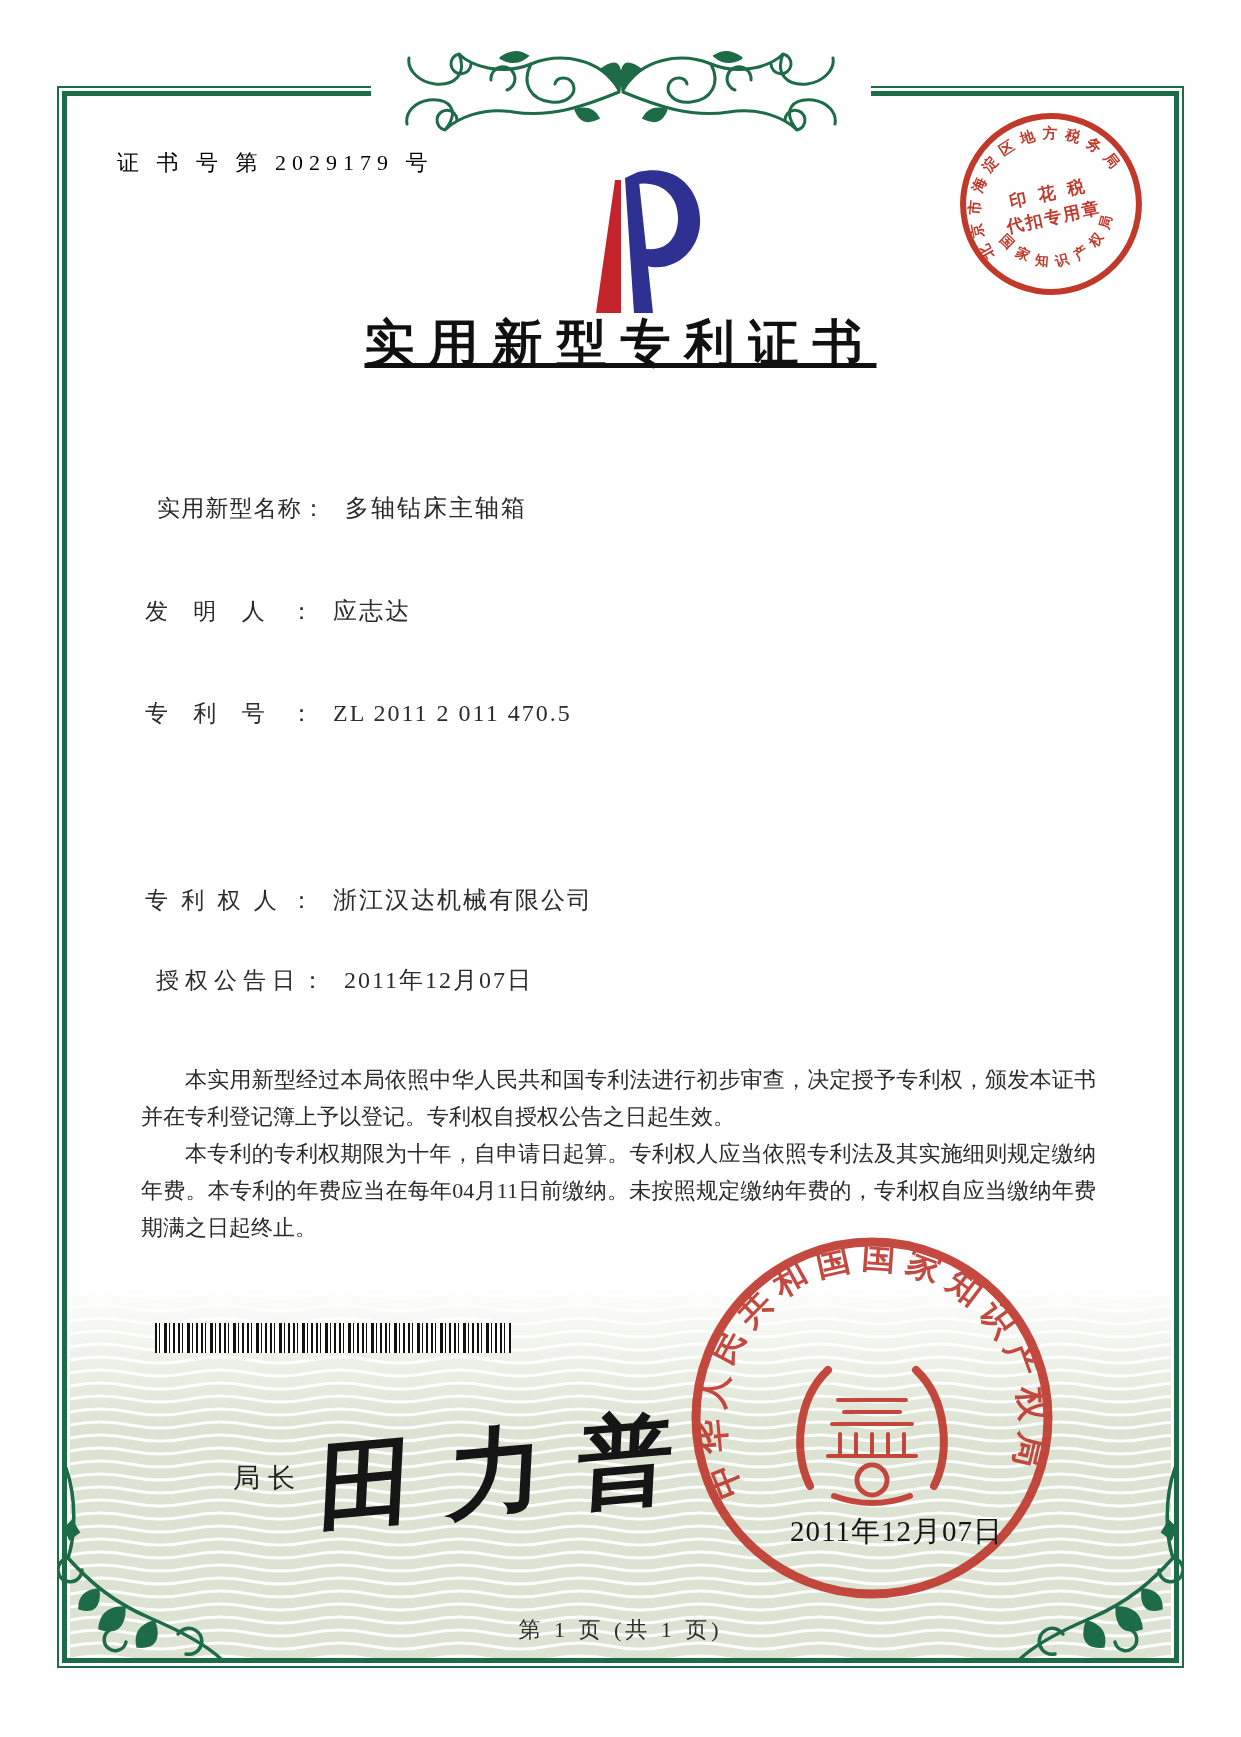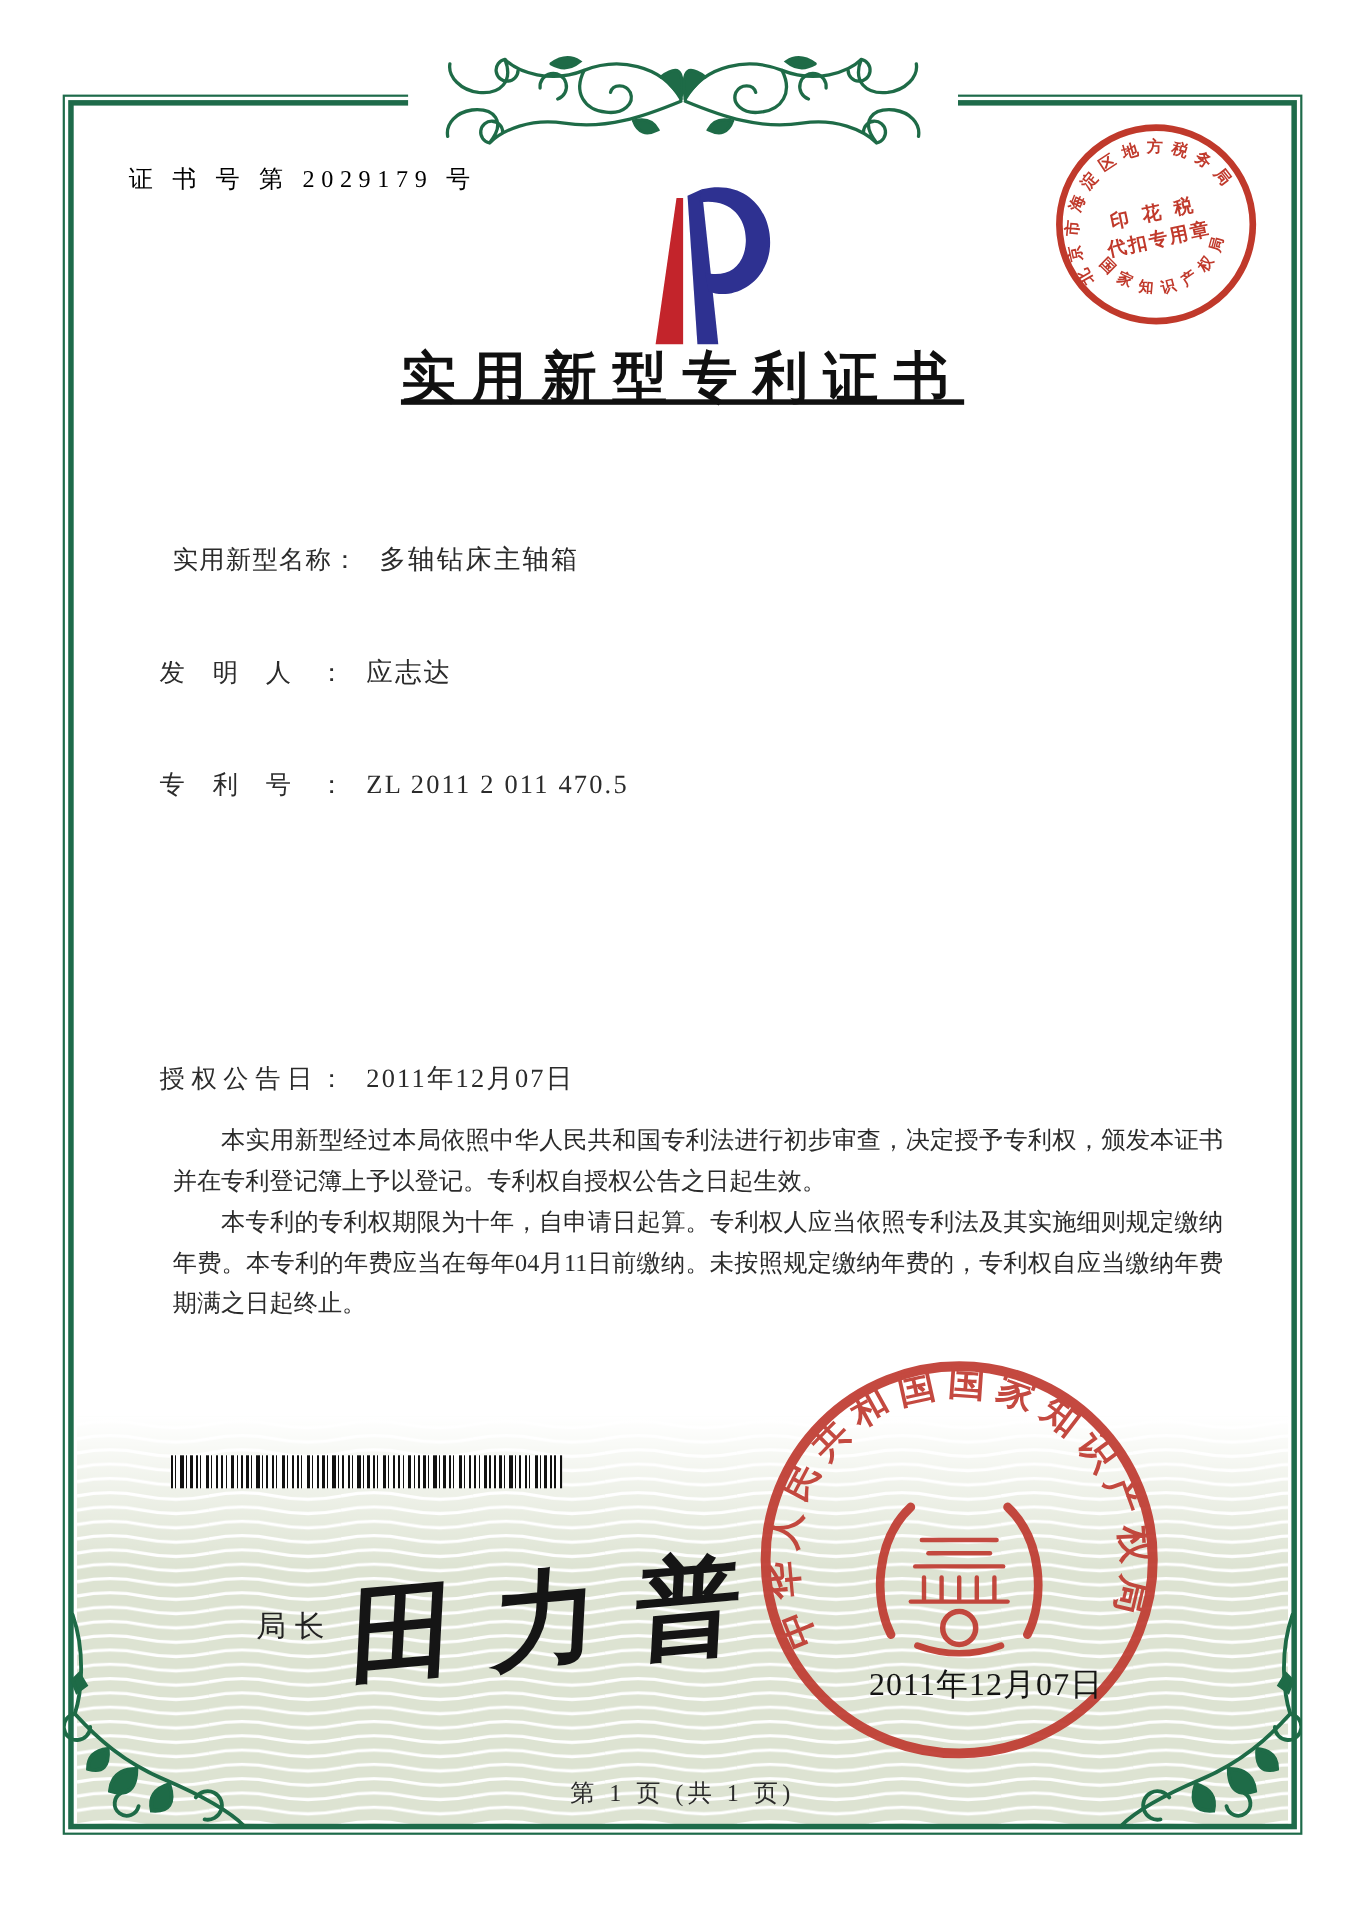--- a/index.html
+++ b/index.html
@@ -18,22 +18,22 @@
   
   .ornament{position:absolute;z-index:3;}
   
   .cert-number{position:absolute;left:117px;top:148px;font-size:22px;letter-spacing:6px;color:#000000;z-index:4;}
   .title{position:absolute;left:57px;top:310px;width:1127px;text-align:center;
     font-size:50px;font-weight:bold;letter-spacing:14px;color:#101010;z-index:4;text-decoration:underline;}
   .field-row{position:absolute;left:145px;z-index:4;white-space:nowrap;}
   .field-label{display:inline-block;width:168px;font-size:23px;color:#2b2b2b;
     text-align:justify;text-align-last:justify;vertical-align:baseline;}
   .field-value{display:inline-block;margin-left:16px;font-size:24px;color:#2b2b2b;letter-spacing:2px;}
-  .body-paragraph{position:absolute;left:157px;width:955px;font-size:22px;line-height:37px;
-    text-align:justify;text-indent:2em;color:#2b2b2b;z-index:4;}
+  .body-paragraph{position:absolute;left:141px;width:955px;font-size:22px;line-height:37px;
+    text-align:justify;text-indent:2em;color:#2b2b2b;z-index:4;margin-top:43px;}
   
   .barcode{position:absolute;left:155px;top:1323px;width:356px;height:30px;z-index:4;
     background:repeating-linear-gradient(90deg,
       #111 0 2px,#fff 2px 4px,#111 4px 5px,#fff 5px 9px,#111 9px 12px,
       #fff 12px 14px,#111 14px 15px,#fff 15px 18px,#111 18px 20px,#fff 20px 23px);}
   
   .director{position:absolute;left:233px;top:1460px;font-size:27px;letter-spacing:8px;color:#222;z-index:5;}
   .signature{position:absolute;left:318px;top:1408px;font-size:96px;font-weight:bold;color:#151515;
     letter-spacing:34px;transform:rotate(-5deg) skewX(-8deg);z-index:5;white-space:nowrap;}
   
@@ -147,21 +147,25 @@
     <span class="field-value">多轴钻床主轴箱</span>
   </div>
   <div class="field-row" style="top:595px;font-family:Liberation Serif, serif;">
     <span class="field-label">发明人：</span>
     <span class="field-value">应志达</span>
   </div>
   <div class="field-row" style="top:698px;">
     <span class="field-label">专利号：</span>
     <span class="field-value">ZL 2011 2 011 470.5</span>
   </div>
-  <div class="field-row" style="top:964px;">
+  <div class="field-row" style="top:884px;">
+    <span class="field-label">专利权人：</span>
+    <span class="field-value">浙江汉达机械有限公司</span>
+  </div>
+  <div class="field-row" style="top:964px;margin-left:11px;">
     <span class="field-label">授权公告日：</span>
     <span class="field-value">2011年12月07日</span>
   </div>
 
   <div class="body-paragraph" style="top:1018px;">本实用新型经过本局依照中华人民共和国专利法进行初步审查，决定授予专利权，颁发本证书并在专利登记簿上予以登记。专利权自授权公告之日起生效。</div>
   <div class="body-paragraph" style="top:1092px;">本专利的专利权期限为十年，自申请日起算。专利权人应当依照专利法及其实施细则规定缴纳年费。本专利的年费应当在每年04月11日前缴纳。未按照规定缴纳年费的，专利权自应当缴纳年费期满之日起终止。</div>
 
   <div class="barcode"></div>
 
   <div class="director">局长</div>

